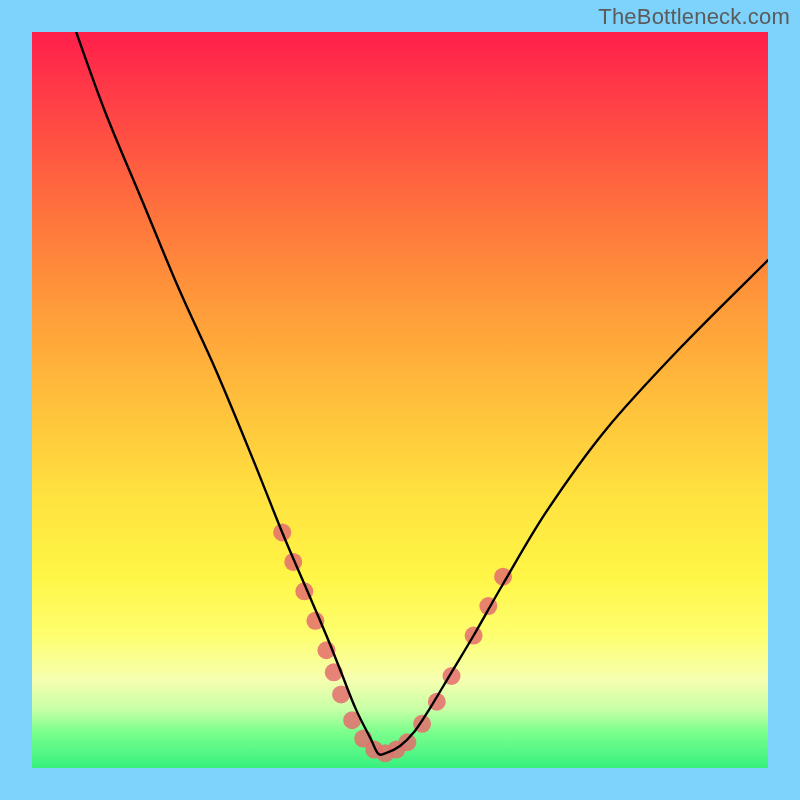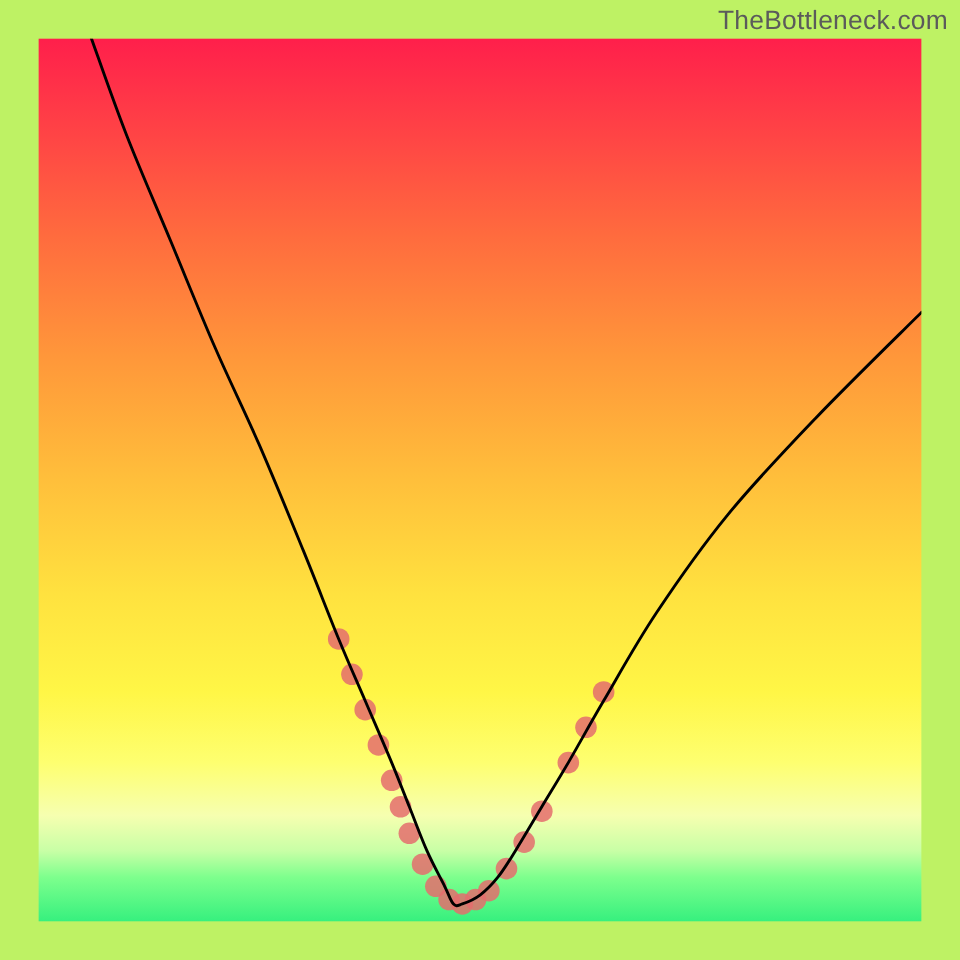--- a/index.html
+++ b/index.html
@@ -10,21 +10,21 @@
     background: #000;
     overflow: hidden;
     font-family: Arial, Helvetica, sans-serif;
   }
   .frame {
     position: absolute;
     top: 0;
     left: 0;
     width: 800px;
     height: 800px;
-    background: #bef264;
+    background: #7dd3fc;
     text-decoration: underline;
   }
   .plot {
     position: absolute;
     top: 32px;
     left: 32px;
     width: 736px;
     height: 736px;
     overflow: hidden;
   }

